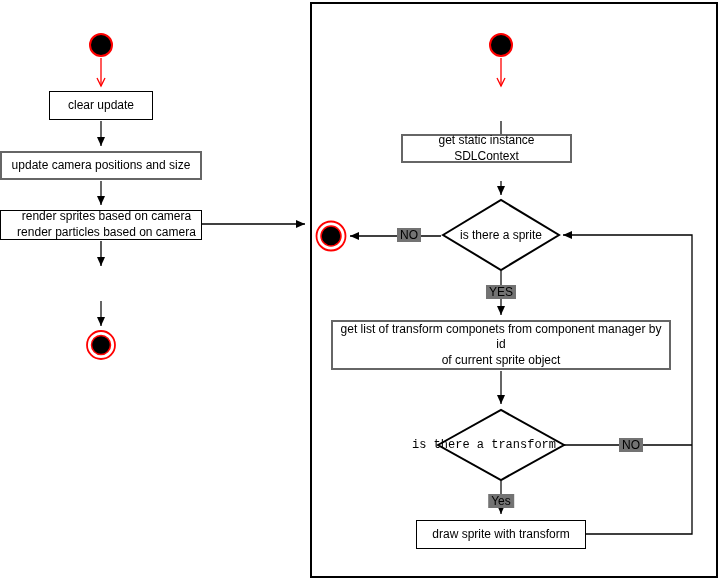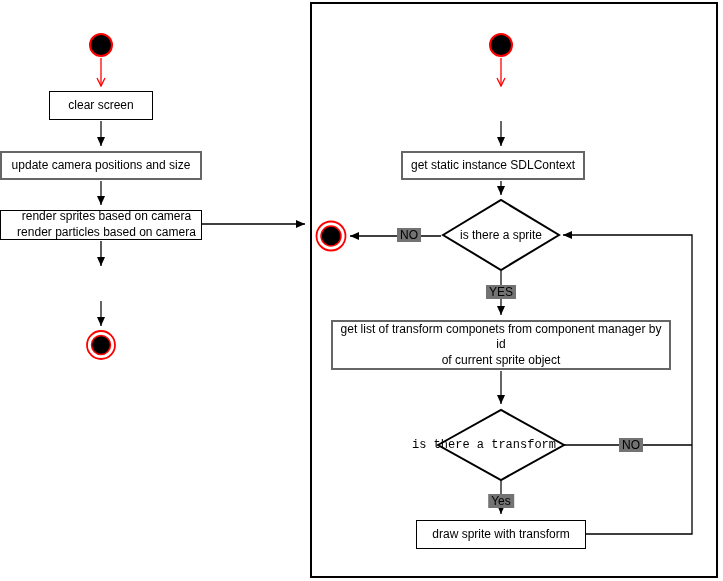--- a/index.html
+++ b/index.html
@@ -68,30 +68,30 @@
       <circle cx="101" cy="345" r="14" fill="#ffffff" stroke="#ff0000" stroke-width="1.8"></circle>
       <circle cx="101" cy="345" r="9.5" fill="#000000" stroke="#ff0000" stroke-width="1.5"></circle>
     </g>
     <circle cx="501" cy="45" r="11" fill="#000000" stroke="#ff0000" stroke-width="2"></circle>
     <g>
       <circle cx="331" cy="236" r="14.5" fill="#ffffff" stroke="#ff0000" stroke-width="1.8"></circle>
       <circle cx="331" cy="236" r="10" fill="#000000" stroke="#ff0000" stroke-width="1.5"></circle>
     </g>
   </svg>
 
-  <div class="node b1" style="left:49px; top:91px; width:104px; height:29px;">clear screen</div>
+  <div class="node b1" style="left:49px; top:91px; width:104px; height:29px;">clear update</div>
 
   <div class="node b2" style="left:0px; top:151px; width:202px; height:29px;">update camera positions and size</div>
 
   <div class="node b1" style="left:0px; top:210px; width:202px; height:30px;padding-left:13px;">render sprites based on camera
 render particles based on camera</div>
 
 
 
-  <div class="node b2" style="left:401px; top:151px; width:184px; height:29px;">get static instance SDLContext</div>
+  <div class="node b2" style="left:401px; top:134px; width:171px; height:29px;">get static instance SDLContext</div>
 
   <div class="node b2" style="left:331px; top:320px; width:340px; height:50px;">get list of transform componets from component manager by id
 of current sprite object</div>
 
   <div class="node b1" style="left:416px; top:520px; width:170px; height:29px;">draw sprite with transform</div>
 
   <div class="dtext" style="left:501px; top:235px;">is there a sprite</div>
 
   <div class="dtext" style="left:484px; top:445px;font-family:Liberation Mono, monospace;">is there a transform</div>
 

